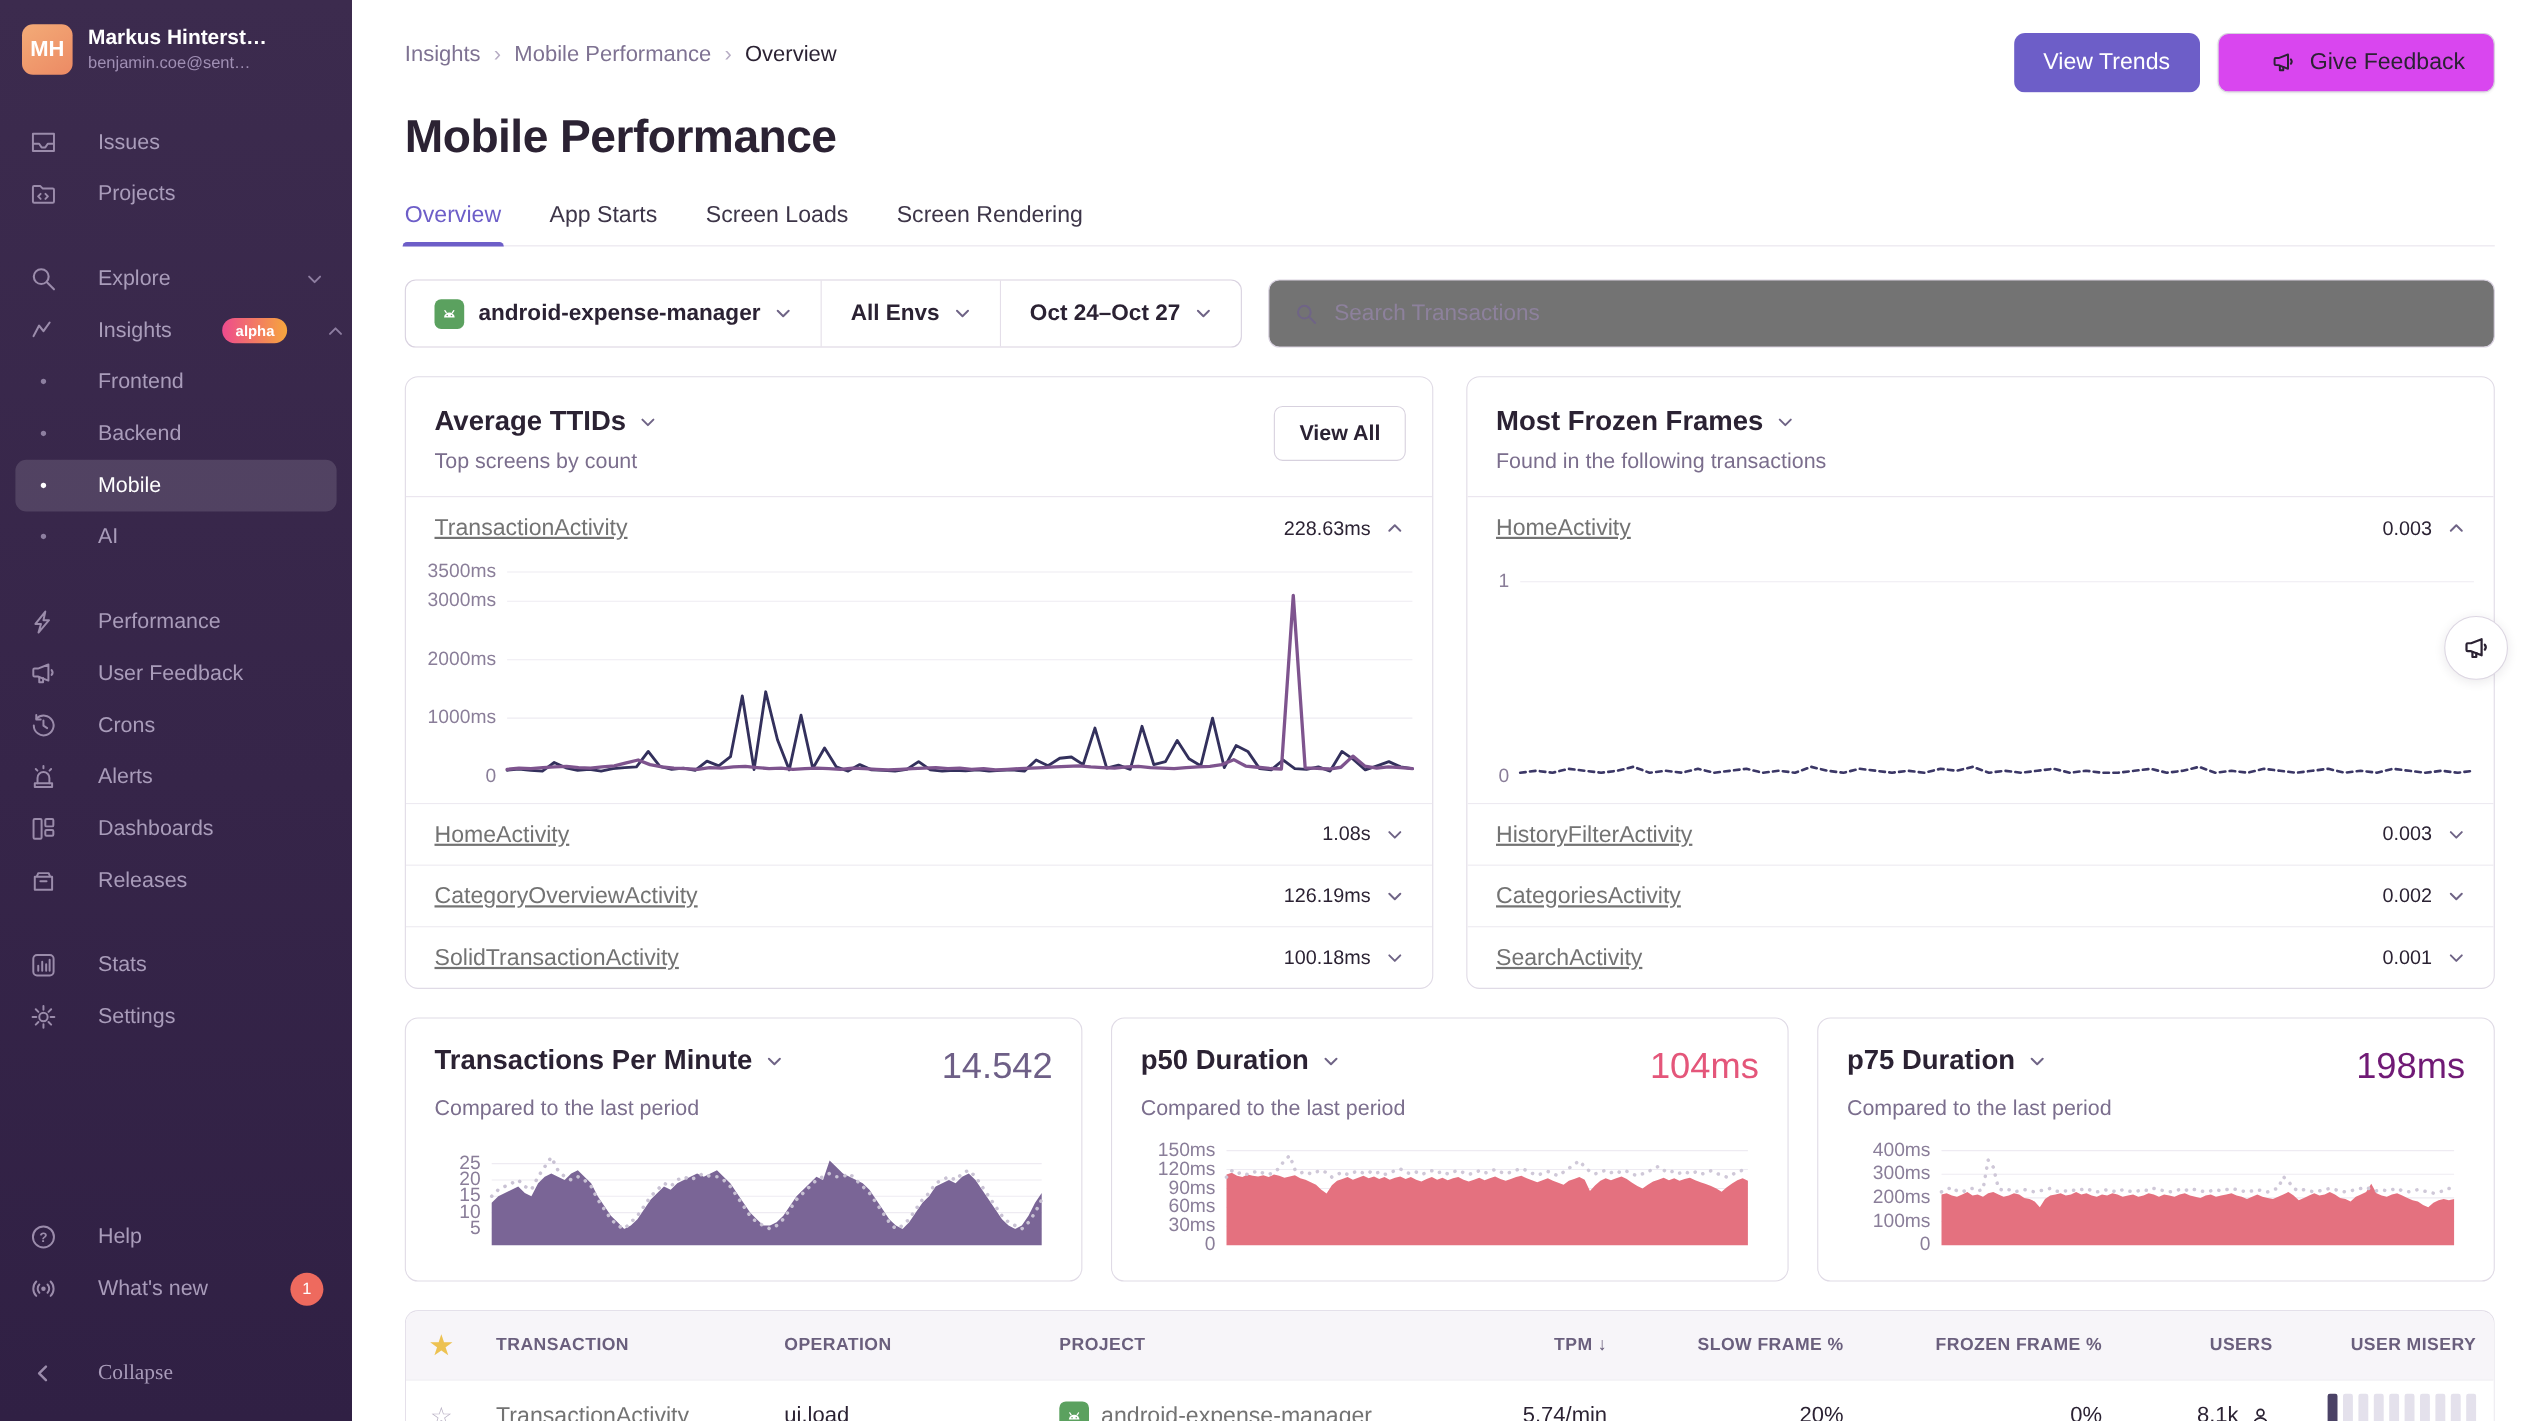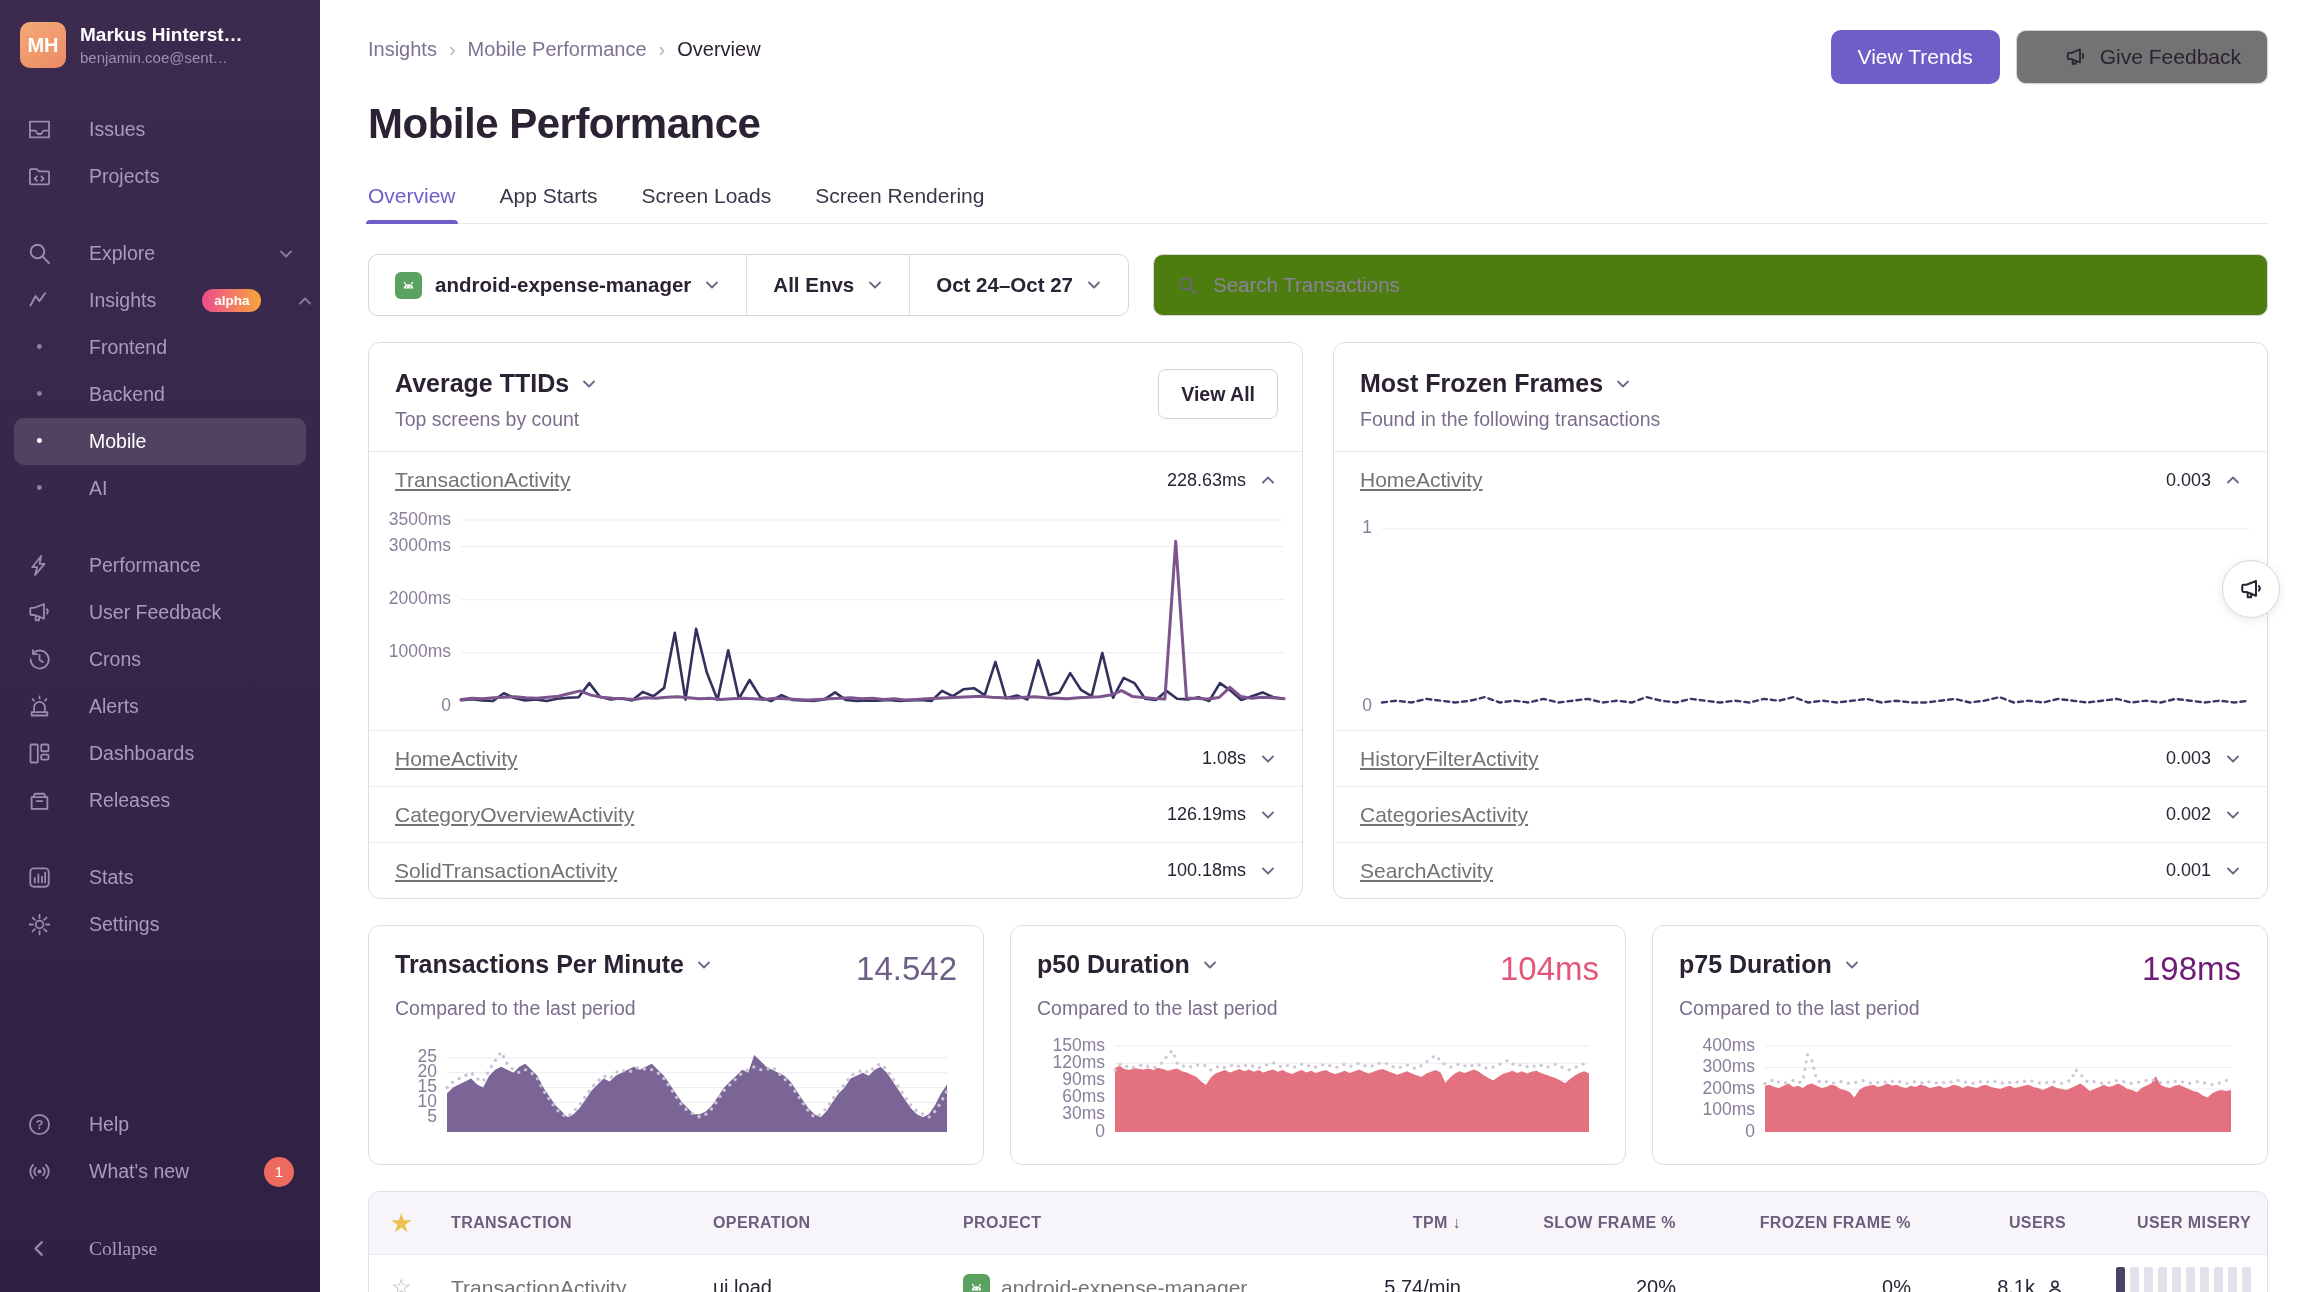--- a/index.html
+++ b/index.html
@@ -40,42 +40,42 @@
   .head-row { display:flex; justify-content:space-between; align-items:flex-start; }
   .crumbs { display:flex; align-items:center; gap:12px; font-size:20px; color:#7e7292; padding-top:8px; }
   .crumb { cursor:pointer; }
   .crumb.current { color:#2b2233; cursor:default; }
   .crumb-sep { color:#b7adc4; font-size:20px; }
   .crumb-sep::before { content:"›"; }
   .head-btns { display:flex; gap:16px; }
   .btn { height:54px; border-radius:10px; font-size:21px; font-weight:400; padding:0 26px; display:inline-flex;
          align-items:center; gap:12px; cursor:pointer; border:1px solid transparent; font-family:inherit; }
   .btn-primary { background:#6d5ec8; color:#fff; }
-  .btn-default { background:#737373; color:#2b2233; border-color:#d7d1de; box-shadow:0 1px 2px rgba(43,34,51,0.06);padding-left:47px; }
+  .btn-default { background:#d946ef; color:#2b2233; border-color:#d7d1de; box-shadow:0 1px 2px rgba(43,34,51,0.06);padding-left:47px; }
   .btn-default svg { width:24px; height:24px; }
   .page-title { margin-top:16px; font-size:42px; font-weight:800; letter-spacing:-0.5px; color:#2b2233; }
   .tabs { margin-top:36px; display:flex; gap:44px; border-bottom:1px solid #e8e4ed; }
   .tab { padding-bottom:15px; font-size:21px; color:#3d3548; position:relative; cursor:pointer; }
   .tab.active { color:#6d5ec8; }
   .tab.active::after { content:""; position:absolute; left:-2px; right:-2px; bottom:-1px; height:4px;
                        background:#6d5ec8; border-radius:4px 4px 0 0; }
 
   .filter-row { margin-top:30px; display:flex; gap:24px; }
   .filter-group { display:inline-flex; border:1px solid #d9d2e0; border-radius:10px; height:62px; background:#fff; }
   .filter-seg { display:flex; align-items:center; gap:13px; padding:0 26px; font-size:20.5px; font-weight:600;
                 color:#2b2233; border-right:1px solid #e4dee9; cursor:pointer; }
   .filter-seg:last-child { border-right:none; }
   .chev { width:16px; height:16px; }
   .chev path { stroke:#6f6486; stroke-width:1.8; fill:none; stroke-linecap:round; stroke-linejoin:round; }
   .chev.up { transform:rotate(180deg); }
   .android-icon { width:27px; height:27px; border-radius:6px; background:#5ba15f; display:inline-flex;
                   align-items:center; justify-content:center; flex:0 0 27px; }
   .android-icon svg { width:21px; height:21px; }
   .search-box { flex:1; border:1px solid #d9d2e0; border-radius:10px; height:62px; display:flex; align-items:center;
-                gap:14px; padding:0 22px; background:#4d7c0f; }
+                gap:14px; padding:0 22px; background:#737373; }
   .search-box svg { width:23px; height:23px; flex:0 0 23px; }
   .search-box input { border:none; outline:none; flex:1; font-size:20.5px; color:#2b2233; font-family:inherit; background:transparent; }
   .search-box input::placeholder { color:#8d819c; }
 
   .panels { margin-top:26px; display:grid; grid-template-columns:1fr 1fr; gap:30px; }
   .panel { border:1px solid #e0dbe6; border-radius:12px; background:#fff; overflow:hidden; }
   .panel-head { padding:26px 26px 20px; position:relative; border-bottom:1px solid #e9e4ee; }
   .panel-title { font-size:25px; font-weight:700; display:flex; align-items:center; gap:12px; }
   .panel-sub { margin-top:10px; font-size:19.5px; color:#7b6e8d; }
   .view-all { position:absolute; right:24px; top:26px; height:50px; padding:0 22px; border:1px solid #d7d1de;

